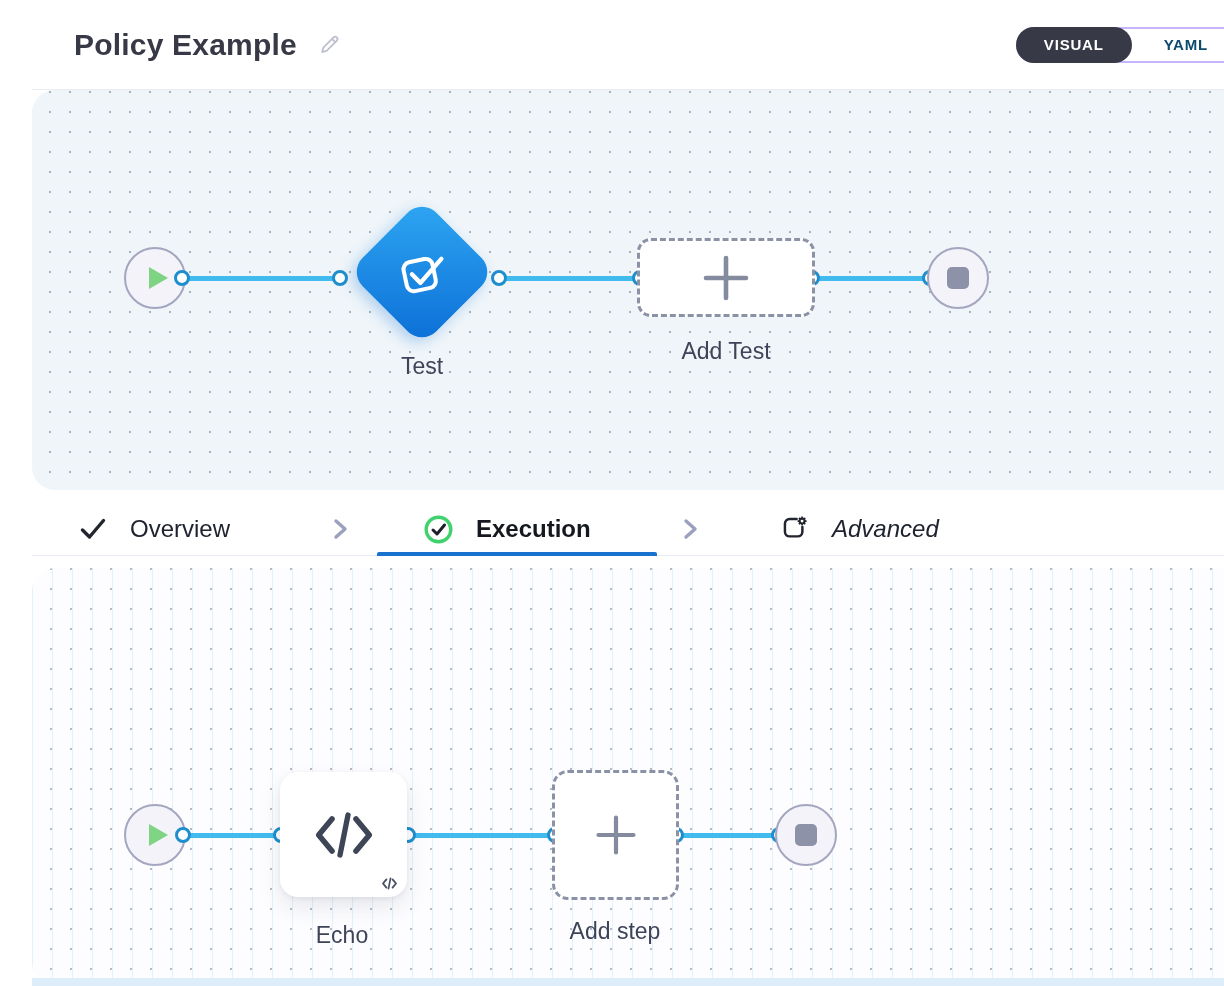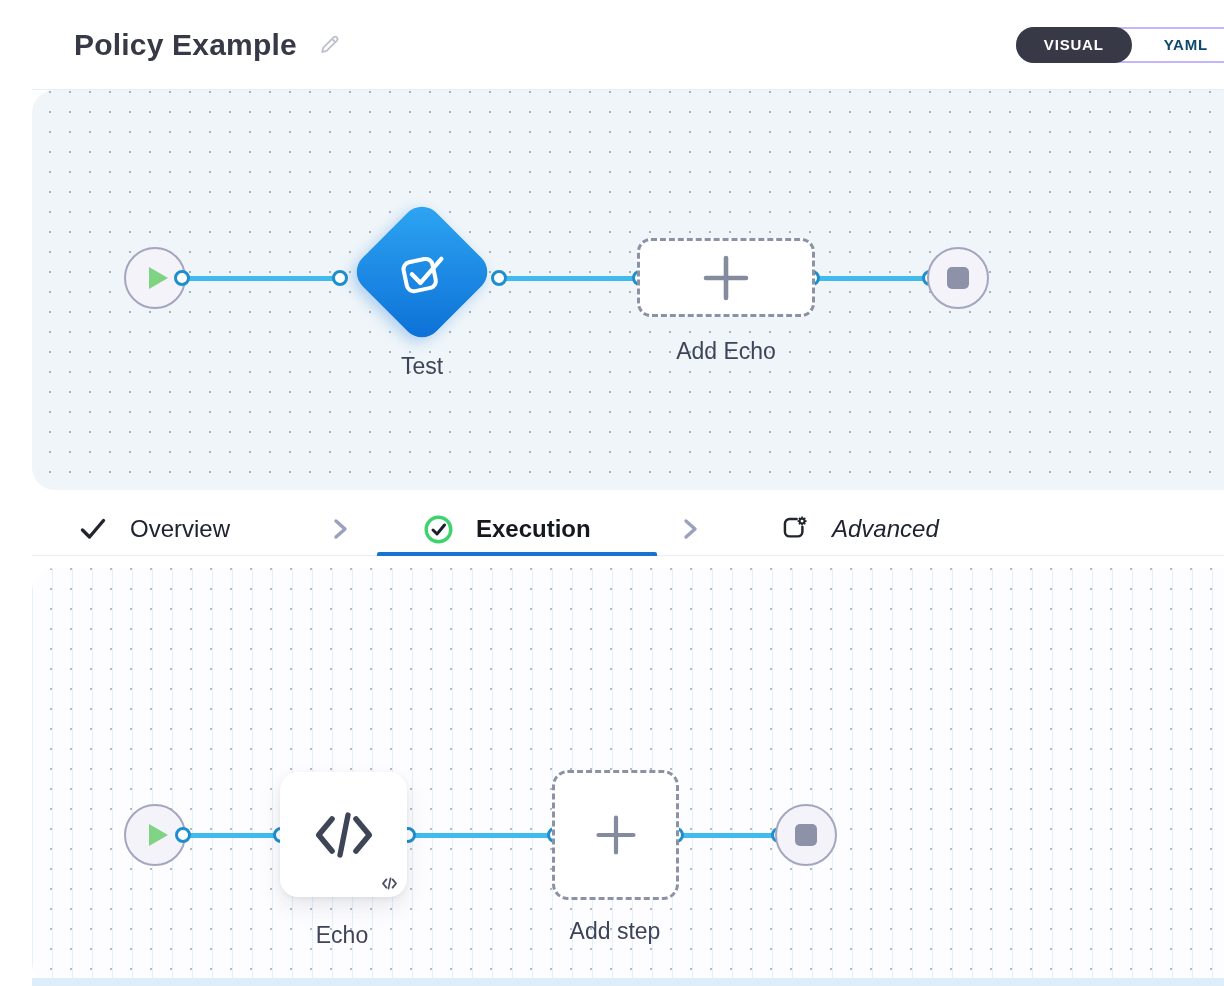--- a/index.html
+++ b/index.html
@@ -115,21 +115,21 @@
         </svg>
       </div>
     </div>
     <div class="node-label" style="left:390px; top:263px;">Test</div>
 
     <div class="add-box" style="left:605px; top:148px; width:178px; height:79px;">
       <svg width="48" height="48" viewBox="0 0 48 48">
         <path d="M24 4 V44 M4 24 H44" stroke="#858b9e" stroke-width="4.6" stroke-linecap="round"></path>
       </svg>
     </div>
-    <div class="node-label" style="left:694px; top:248px;">Add Echo</div>
+    <div class="node-label" style="left:694px; top:248px;">Add Test</div>
 
     <div class="round-node" style="left:895px; top:157px;">
       <div class="stop-sq"></div>
     </div>
   </div>
 
   <div class="tabbar">
 
     <div class="tab" style="left:46px;">
       <svg width="30" height="30" viewBox="0 0 30 30">

